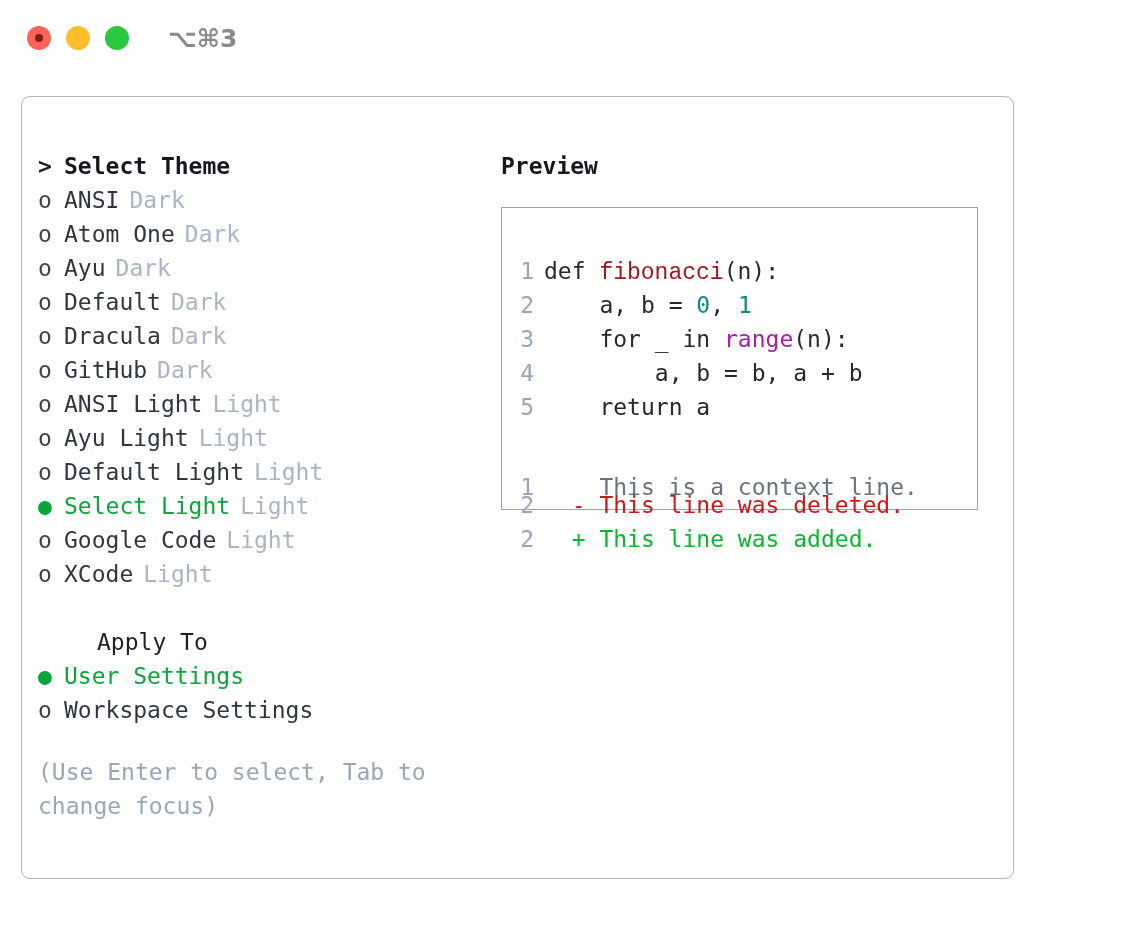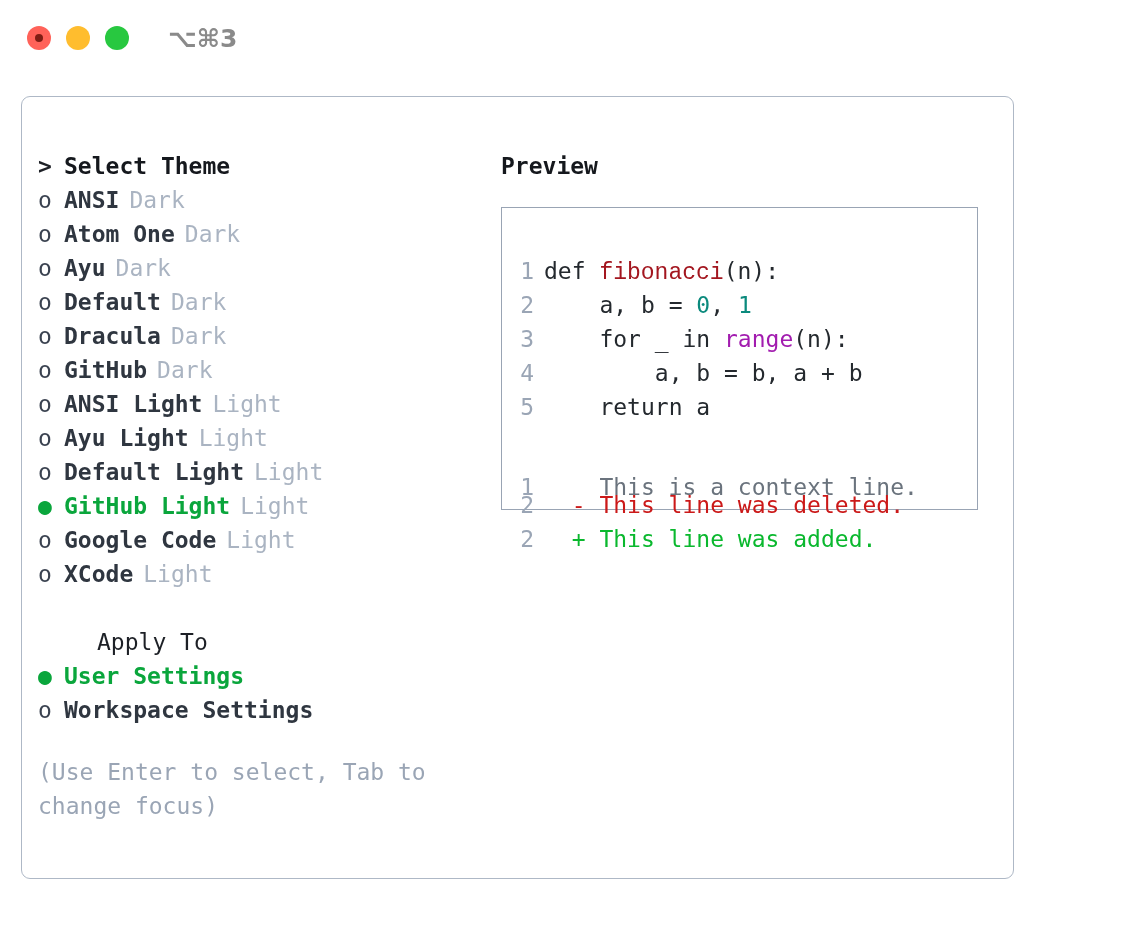--- a/index.html
+++ b/index.html
@@ -125,21 +125,20 @@
   }
 
   .section-title {
     font-weight: bold;
     color: #15181d;
     font-size: 23px;
   }
 
   .item-label {
     color: #2f3640;
-    font-weight: bold;
   }
   .item-label.selected {
     color: #0aa63c;
   }
   .item-cat {
     color: #aab4c2;
     padding-left: 10px;
   }
 
   .subheader {
@@ -236,21 +235,21 @@
       <div id="theme-list">
           <div class="row"><span class="marker marker-empty">o</span><span class="item-label">ANSI</span><span class="item-cat">Dark</span></div>
           <div class="row"><span class="marker marker-empty">o</span><span class="item-label">Atom One</span><span class="item-cat">Dark</span></div>
           <div class="row"><span class="marker marker-empty">o</span><span class="item-label">Ayu</span><span class="item-cat">Dark</span></div>
           <div class="row"><span class="marker marker-empty">o</span><span class="item-label">Default</span><span class="item-cat">Dark</span></div>
           <div class="row"><span class="marker marker-empty">o</span><span class="item-label">Dracula</span><span class="item-cat">Dark</span></div>
           <div class="row"><span class="marker marker-empty">o</span><span class="item-label">GitHub</span><span class="item-cat">Dark</span></div>
           <div class="row"><span class="marker marker-empty">o</span><span class="item-label">ANSI Light</span><span class="item-cat">Light</span></div>
           <div class="row"><span class="marker marker-empty">o</span><span class="item-label">Ayu Light</span><span class="item-cat">Light</span></div>
           <div class="row"><span class="marker marker-empty">o</span><span class="item-label">Default Light</span><span class="item-cat">Light</span></div>
-          <div class="row"><span class="marker marker-dot"><span class="glyph-filled">●</span></span><span class="item-label selected">GitHub Light</span><span class="item-cat">Light</span></div>
+          <div class="row"><span class="marker marker-dot"><span class="glyph-filled">●</span></span><span class="item-label selected">Select Light</span><span class="item-cat">Light</span></div>
           <div class="row"><span class="marker marker-empty">o</span><span class="item-label">Google Code</span><span class="item-cat">Light</span></div>
           <div class="row"><span class="marker marker-empty">o</span><span class="item-label">XCode</span><span class="item-cat">Light</span></div>
         </div>
 
       <div class="spacer-row"></div>
 
       <div class="row">
         <span class="marker"></span>
         <span class="subheader">Apply To</span>
       </div>

